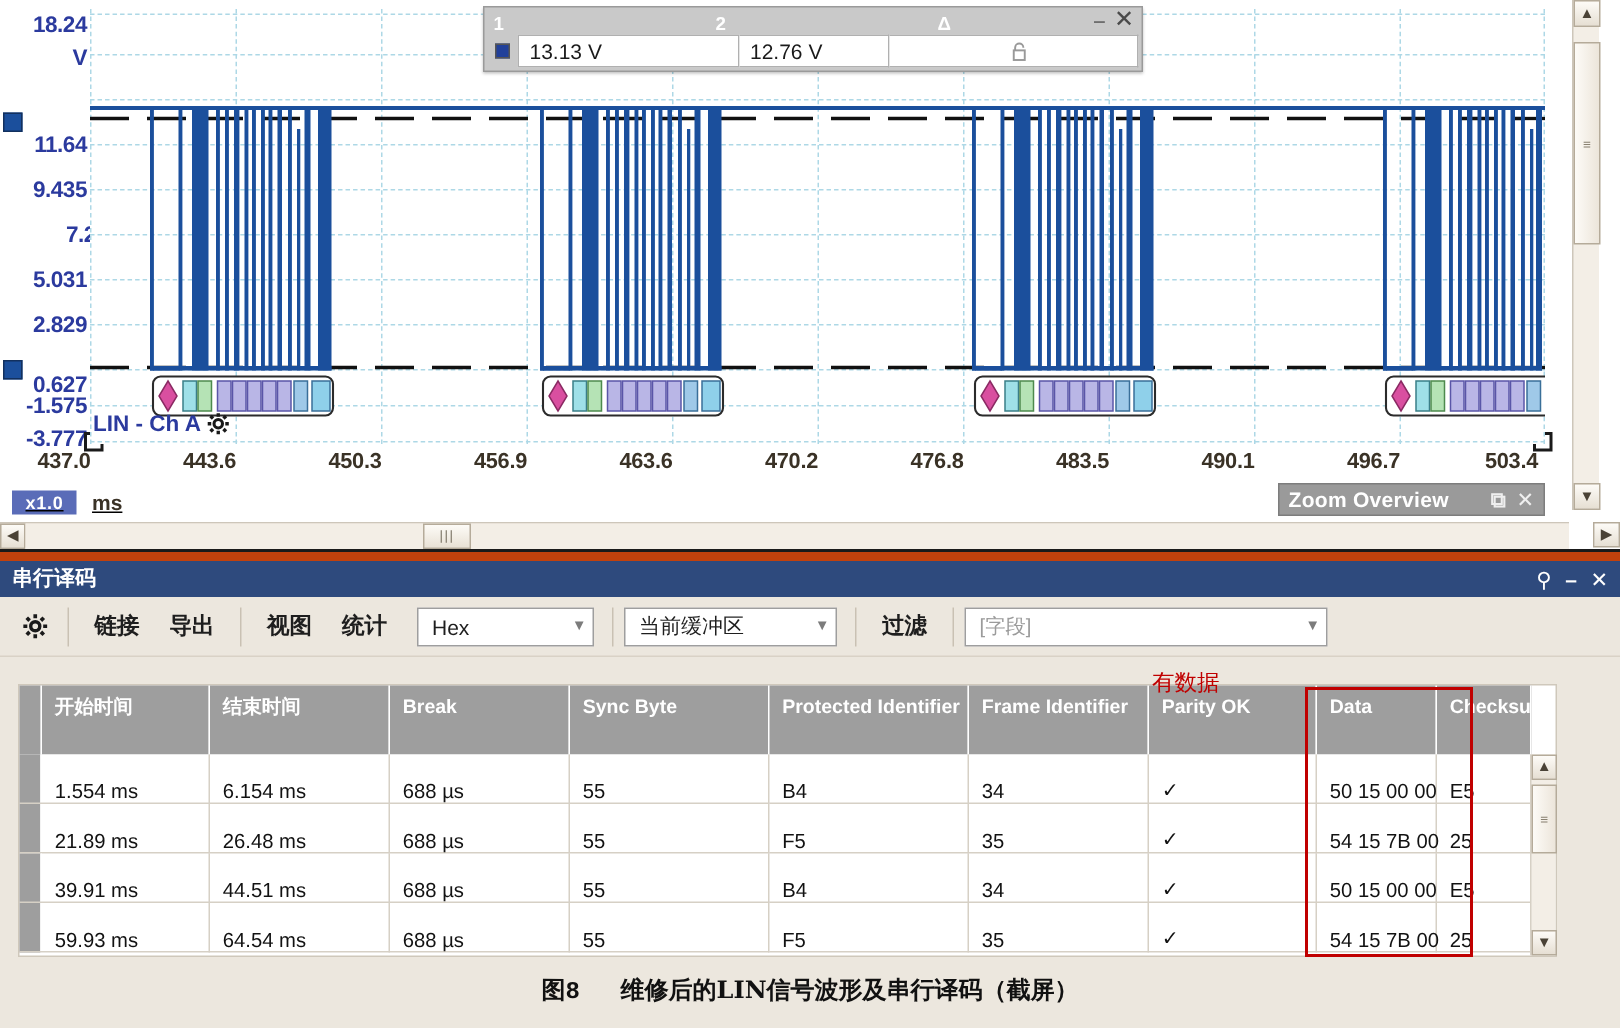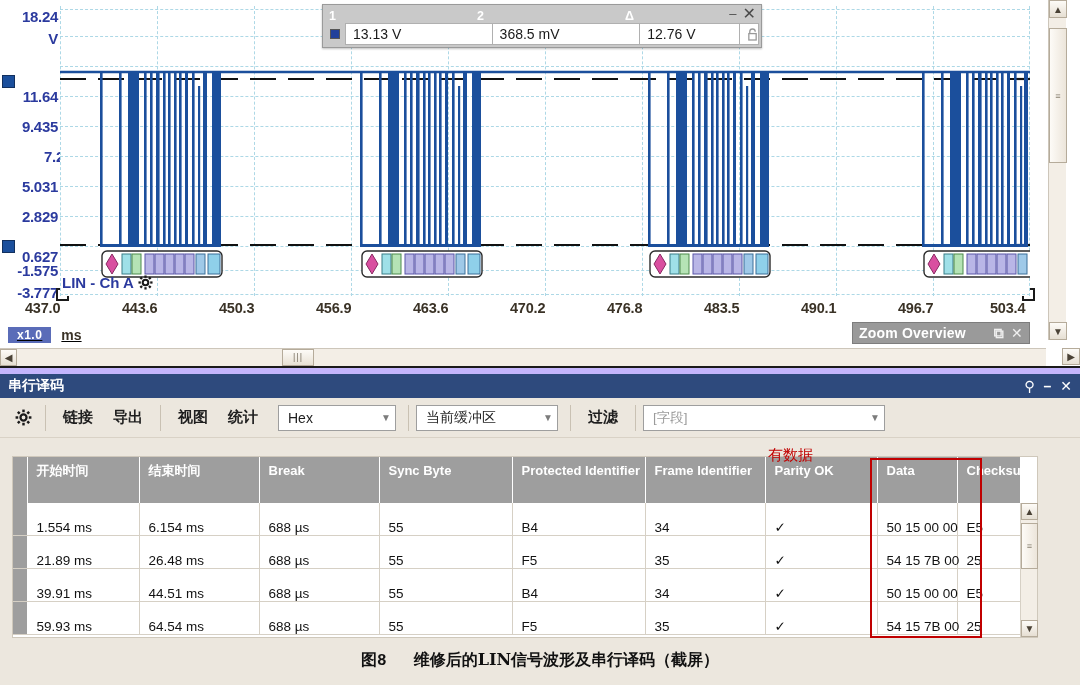--- a/index.html
+++ b/index.html
@@ -3,21 +3,21 @@
 <meta charset="utf-8">
 <style>
   * { box-sizing: border-box; }
   html, body {
     margin: 0; padding: 0;
     width: 1080px; height: 685px;
     background: #ffffff;
     font-family: "Liberation Sans", "DejaVu Sans", sans-serif;
     overflow: hidden;
   }
-  #root { position: relative; width: 1080px; height: 685px; background:#c4b5fd; }
+  #root { position: relative; width: 1080px; height: 685px; background:#c2410c; }
 
   
   #scope {
     position: absolute; left: 0; top: 0; width: 1080px; height: 368px;
     background: #ffffff;
   }
   #plot-outer {
     position: absolute; left: 0; top: 0; width: 1046px; height: 312px;
     background: #ffffff;
   }
@@ -480,21 +480,20 @@
         <div class="ctrl">
           <span>–</span>
           <span style="font-size:16px;font-weight:bold;">✕</span>
         </div>
       </div>
       <div class="vals">
         <div class="swatch-wrap">
             <div class="swatch"></div>
           </div>
         <div class="v v1">13.13 V</div>
-        <div class="v v2">368.5 mV</div>
         <div class="v v3">12.76 V</div>
         <div class="v vlock">
           <svg viewBox="0 0 12 14" width="11" height="13">
               <path d="M3 6 V4 a3 3 0 0 1 6 0" fill="none" stroke="#999" stroke-width="1.4"></path>
               <rect x="2" y="6" width="8" height="7" fill="none" stroke="#999" stroke-width="1.4"></rect>
             </svg>
         </div>
       </div>
     </div>
 

